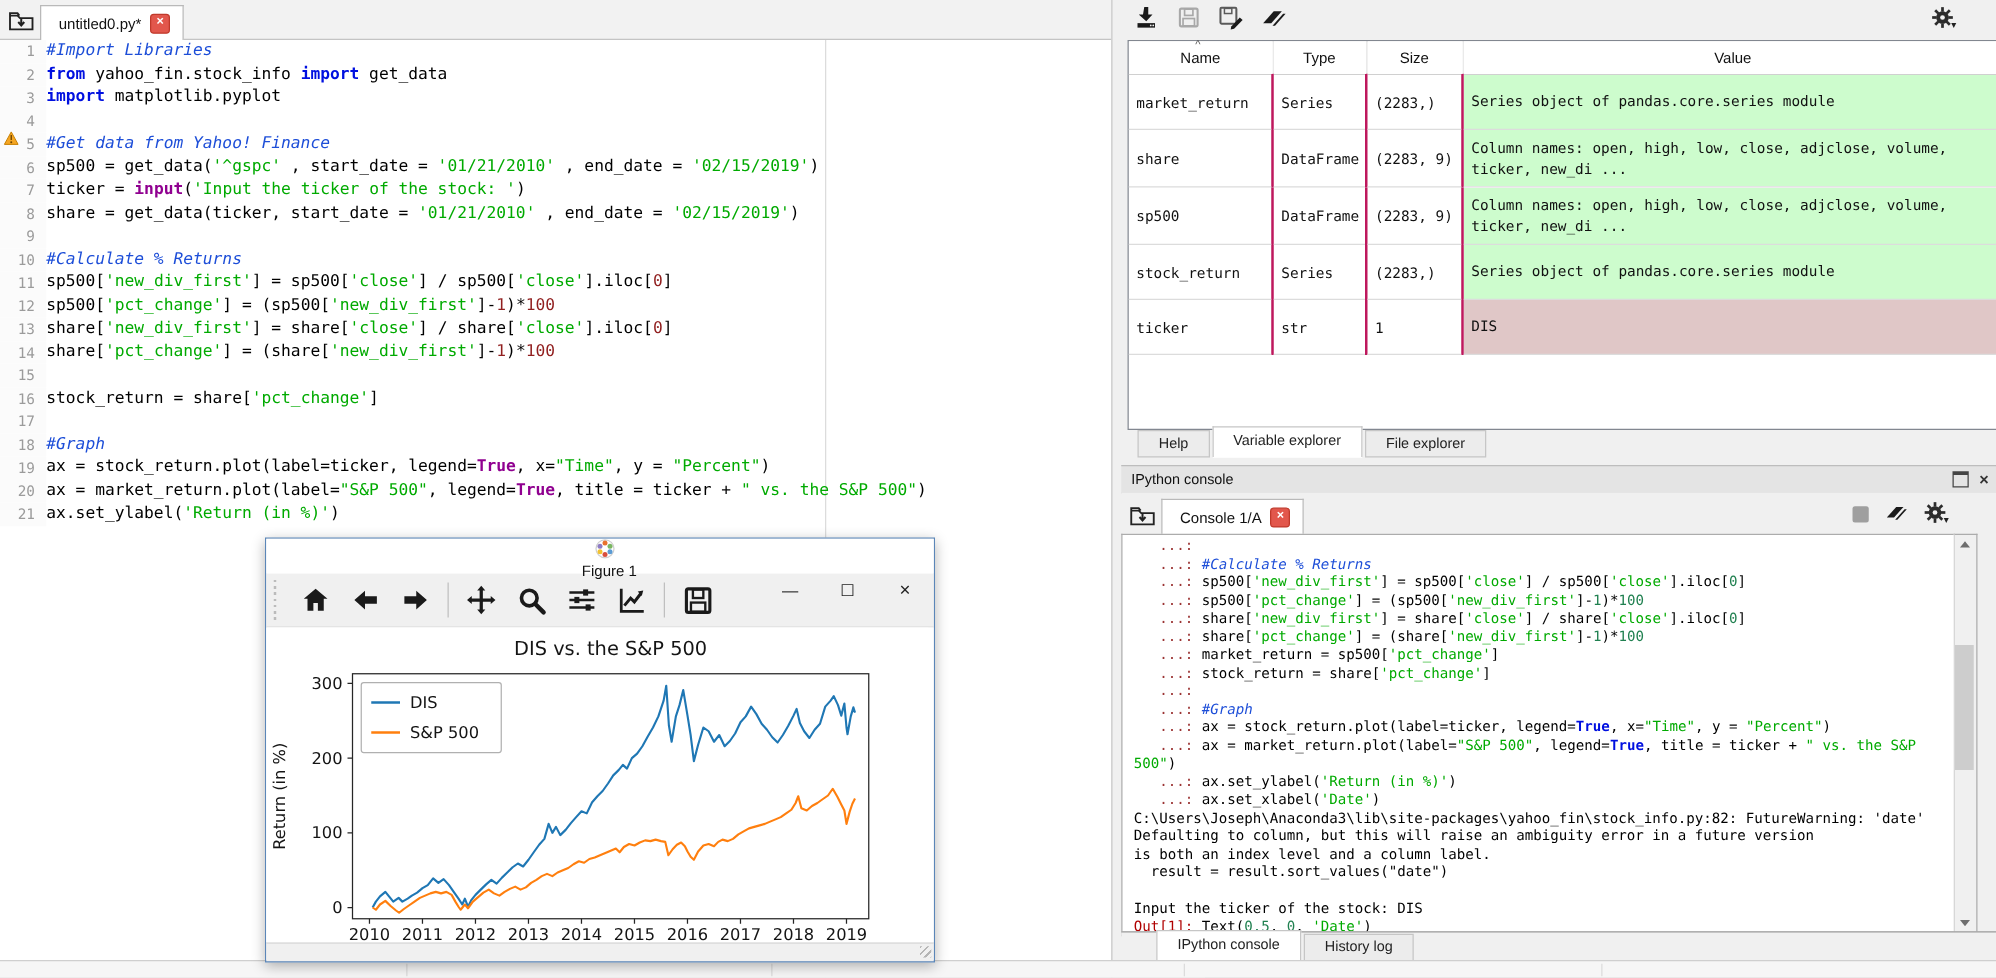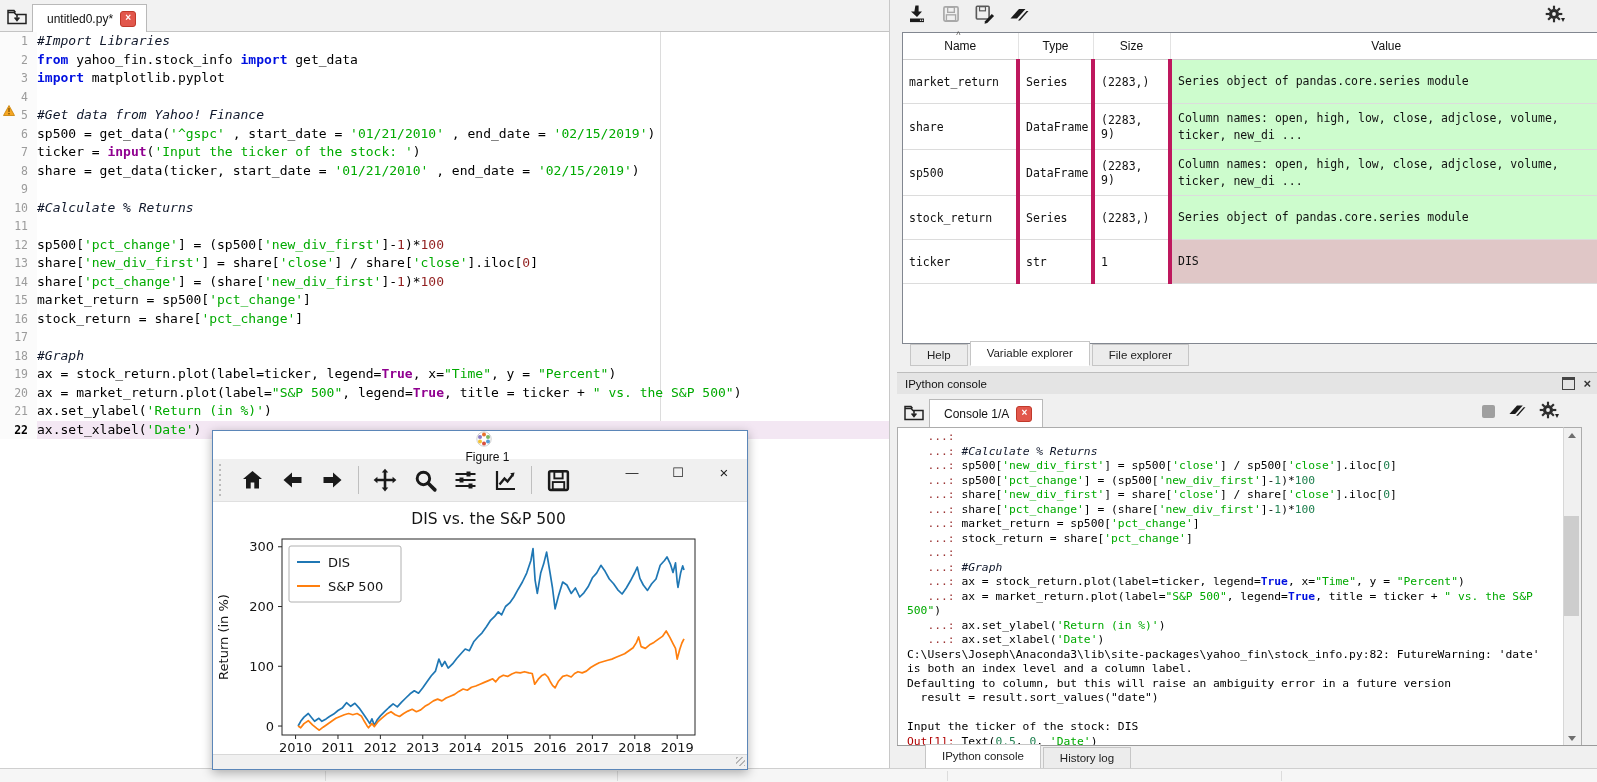--- a/index.html
+++ b/index.html
@@ -27,21 +27,21 @@
   .ed-row .ln{flex:0 0 28px;text-align:right;padding-right:9px;font-family:"DejaVu Sans Mono",monospace;
               font-size:11.5px;color:#9b9b9b;background:#fbfbfb;}
   .ed-row .code{font-family:"DejaVu Sans Mono",monospace;font-size:13px;color:#000;}
   .ed-row.cur{background:#f3e7f3;}
   .ed-row.cur .ln{color:#000;font-weight:bold;background:#fbfbfb;}
   .warn-mark{position:absolute;left:3px;top:73px;}
   .scrollflag{position:absolute;right:1px;top:118px;width:7px;height:4px;background:#f2d258;}
 
   
   .tk-p{color:#000;}
-  .tk-c{color:#0f172a;font-style:italic;}
+  .tk-c{color:#1d4ed8;font-style:italic;}
   .tk-k{color:#0010e0;font-weight:bold;}
   .tk-b{color:#900090;font-weight:bold;}
   .tk-s{color:#00aa00;}
   .tk-n{color:#911f1f;}
   
   .tk-pr{color:#9b3333;}
   .tk-o{color:#b00000;font-weight:normal;}
   .tk-kc{color:#0010e0;font-weight:bold;}
   .tk-n2{color:#208050;}
 
@@ -55,21 +55,21 @@
   .tbtn{width:24px;height:24px;display:flex;align-items:center;justify-content:center;}
 
   .vx-table-frame{position:absolute;left:5px;top:32px;width:700px;height:310px;background:#fff;
                   border:1px solid #828790;}
   table.vxt{border-collapse:collapse;width:100%;table-layout:fixed;}
   table.vxt th{height:24px;font-weight:normal;font-size:12px;border-bottom:1px solid #d0d0d0;
                border-right:1px solid #e3e3e3;position:relative;background:#fff;}
   table.vxt th:first-child::before{content:"^";position:absolute;top:-3px;left:50%;margin-left:-4px;
                font-size:9px;color:#555;}
   table.vxt td{font-family:"DejaVu Sans Mono",monospace;font-size:11.5px;padding:2px 6px;
-               border-bottom:1px solid #dcdcdc;border-right:4px solid #be185d;vertical-align:middle;
+               border-bottom:1px solid #dcdcdc;border-right:2px solid #be185d;vertical-align:middle;
                overflow:hidden;}
   table.vxt td.val{border-right:none;line-height:1.45;}
   .bg-green{background:#cdfccd;}
   .bg-red{background:#e0c7c7;}
 
   .pane-tabs{position:absolute;left:5px;top:342px;right:0;height:24px;display:flex;align-items:flex-end;padding-left:8px;}
   .ptab{height:20px;line-height:20px;padding:0 16px;background:#ececec;border:1px solid #c6c6c6;border-bottom:1px solid #c6c6c6;
         font-size:11.5px;color:#222;margin-right:2px;}
   .ptab.active{background:#fff;border-bottom:1px solid #fff;height:23px;line-height:23px;}
 
@@ -165,32 +165,31 @@
           <div class="ed-row"><span class="ln">1</span><span class="code"><span class="tk-c">#Import Libraries</span></span></div>
           <div class="ed-row"><span class="ln">2</span><span class="code"><span class="tk-k">from</span><span class="tk-p"> yahoo_fin.stock_info </span><span class="tk-k">import</span><span class="tk-p"> get_data</span></span></div>
           <div class="ed-row"><span class="ln">3</span><span class="code"><span class="tk-k">import</span><span class="tk-p"> matplotlib.pyplot</span></span></div>
           <div class="ed-row"><span class="ln">4</span><span class="code"></span></div>
           <div class="ed-row"><span class="ln">5</span><span class="code"><span class="tk-c">#Get data from Yahoo! Finance</span></span></div>
           <div class="ed-row"><span class="ln">6</span><span class="code"><span class="tk-p">sp500 = get_data(</span><span class="tk-s">'^gspc'</span><span class="tk-p"> , start_date = </span><span class="tk-s">'01/21/2010'</span><span class="tk-p"> , end_date = </span><span class="tk-s">'02/15/2019'</span><span class="tk-p">)</span></span></div>
           <div class="ed-row"><span class="ln">7</span><span class="code"><span class="tk-p">ticker = </span><span class="tk-b">input</span><span class="tk-p">(</span><span class="tk-s">'Input the ticker of the stock: '</span><span class="tk-p">)</span></span></div>
           <div class="ed-row"><span class="ln">8</span><span class="code"><span class="tk-p">share = get_data(ticker, start_date = </span><span class="tk-s">'01/21/2010'</span><span class="tk-p"> , end_date = </span><span class="tk-s">'02/15/2019'</span><span class="tk-p">)</span></span></div>
           <div class="ed-row"><span class="ln">9</span><span class="code"></span></div>
           <div class="ed-row"><span class="ln">10</span><span class="code"><span class="tk-c">#Calculate % Returns</span></span></div>
-          <div class="ed-row"><span class="ln">11</span></div>
+          <div class="ed-row"><span class="ln">11</span><span class="code"><span class="tk-p">sp500[</span><span class="tk-s">'new_div_first'</span><span class="tk-p">] = sp500[</span><span class="tk-s">'close'</span><span class="tk-p">] / sp500[</span><span class="tk-s">'close'</span><span class="tk-p">].iloc[</span><span class="tk-n">0</span><span class="tk-p">]</span></span></div>
           <div class="ed-row"><span class="ln">12</span><span class="code"><span class="tk-p">sp500[</span><span class="tk-s">'pct_change'</span><span class="tk-p">] = (sp500[</span><span class="tk-s">'new_div_first'</span><span class="tk-p">]-</span><span class="tk-n">1</span><span class="tk-p">)*</span><span class="tk-n">100</span></span></div>
           <div class="ed-row"><span class="ln">13</span><span class="code"><span class="tk-p">share[</span><span class="tk-s">'new_div_first'</span><span class="tk-p">] = share[</span><span class="tk-s">'close'</span><span class="tk-p">] / share[</span><span class="tk-s">'close'</span><span class="tk-p">].iloc[</span><span class="tk-n">0</span><span class="tk-p">]</span></span></div>
           <div class="ed-row"><span class="ln">14</span><span class="code"><span class="tk-p">share[</span><span class="tk-s">'pct_change'</span><span class="tk-p">] = (share[</span><span class="tk-s">'new_div_first'</span><span class="tk-p">]-</span><span class="tk-n">1</span><span class="tk-p">)*</span><span class="tk-n">100</span></span></div>
-          <div class="ed-row"><span class="ln">15</span><span class="code"><span class="tk-p">market_return = sp500[</span><span class="tk-s">'pct_change'</span><span class="tk-p">]</span></span></div>
+          <div class="ed-row"><span class="ln">15</span></div>
           <div class="ed-row"><span class="ln">16</span><span class="code"><span class="tk-p">stock_return = share[</span><span class="tk-s">'pct_change'</span><span class="tk-p">]</span></span></div>
           <div class="ed-row"><span class="ln">17</span><span class="code"></span></div>
           <div class="ed-row"><span class="ln">18</span><span class="code"><span class="tk-c">#Graph</span></span></div>
           <div class="ed-row"><span class="ln">19</span><span class="code"><span class="tk-p">ax = stock_return.plot(label=ticker, legend=</span><span class="tk-b">True</span><span class="tk-p">, x=</span><span class="tk-s">"Time"</span><span class="tk-p">, y = </span><span class="tk-s">"Percent"</span><span class="tk-p">)</span></span></div>
           <div class="ed-row"><span class="ln">20</span><span class="code"><span class="tk-p">ax = market_return.plot(label=</span><span class="tk-s">"S&amp;P 500"</span><span class="tk-p">, legend=</span><span class="tk-b">True</span><span class="tk-p">, title = ticker + </span><span class="tk-s">" vs. the S&amp;P 500"</span><span class="tk-p">)</span></span></div>
           <div class="ed-row"><span class="ln">21</span><span class="code"><span class="tk-p">ax.set_ylabel(</span><span class="tk-s">'Return (in %)'</span><span class="tk-p">)</span></span></div>
-          <div class="ed-row cur"><span class="ln">22</span><span class="code"><span class="tk-p">ax.set_xlabel(</span><span class="tk-s">'Date'</span><span class="tk-p">)</span></span></div>
         </div>
       <span class="warn-mark">
         <svg width="12" height="11" viewBox="0 0 12 11">
             <polygon points="6,0.5 11.5,10.5 0.5,10.5" fill="#f5a623" stroke="#c77f00" stroke-width="0.8"></polygon>
             <rect x="5.45" y="3" width="1.1" height="4" fill="#6e4500"></rect>
             <circle cx="6" cy="8.8" r="0.8" fill="#6e4500"></circle>
           </svg>
       </span>
       <div class="scrollflag"></div>
     </div>
@@ -377,22 +376,22 @@
         <div class="con-line"><span class="tk-pr">   ...: </span><span class="tk-p">market_return = sp500[</span><span class="tk-s">'pct_change'</span><span class="tk-p">]</span></div>
         <div class="con-line"><span class="tk-pr">   ...: </span><span class="tk-p">stock_return = share[</span><span class="tk-s">'pct_change'</span><span class="tk-p">]</span></div>
         <div class="con-line"><span class="tk-pr">   ...:</span></div>
         <div class="con-line"><span class="tk-pr">   ...: </span><span class="tk-c">#Graph</span></div>
         <div class="con-line"><span class="tk-pr">   ...: </span><span class="tk-p">ax = stock_return.plot(label=ticker, legend=</span><span class="tk-kc">True</span><span class="tk-p">, x=</span><span class="tk-s">"Time"</span><span class="tk-p">, y = </span><span class="tk-s">"Percent"</span><span class="tk-p">)</span></div>
         <div class="con-line"><span class="tk-pr">   ...: </span><span class="tk-p">ax = market_return.plot(label=</span><span class="tk-s">"S&amp;P 500"</span><span class="tk-p">, legend=</span><span class="tk-kc">True</span><span class="tk-p">, title = ticker + </span><span class="tk-s">" vs. the S&amp;P</span></div>
         <div class="con-line"><span class="tk-s">500"</span><span class="tk-p">)</span></div>
         <div class="con-line"><span class="tk-pr">   ...: </span><span class="tk-p">ax.set_ylabel(</span><span class="tk-s">'Return (in %)'</span><span class="tk-p">)</span></div>
         <div class="con-line"><span class="tk-pr">   ...: </span><span class="tk-p">ax.set_xlabel(</span><span class="tk-s">'Date'</span><span class="tk-p">)</span></div>
         <div class="con-line"><span class="tk-p">C:\Users\Joseph\Anaconda3\lib\site-packages\yahoo_fin\stock_info.py:82: FutureWarning: 'date'</span></div>
+        <div class="con-line"><span class="tk-p">Defaulting to column, but this will raise an ambiguity error in a future version</span></div>
         <div class="con-line"><span class="tk-p">is both an index level and a column label.</span></div>
-        <div class="con-line"><span class="tk-p">Defaulting to column, but this will raise an ambiguity error in a future version</span></div>
         <div class="con-line"><span class="tk-p">  result = result.sort_values("date")</span></div>
         <div class="con-line"></div>
         <div class="con-line"><span class="tk-p">Input the ticker of the stock: DIS</span></div>
         <div class="con-line"><span class="tk-o">Out[1]:</span><span class="tk-p"> Text(</span><span class="tk-n2">0.5</span><span class="tk-p">, </span><span class="tk-n2">0</span><span class="tk-p">, </span><span class="tk-s">'Date'</span><span class="tk-p">)</span></div>
       </div>
     <div class="con-scroll">
       <span class="sb-btn" style="top:0;">
           <span class="tri-up"></span>
         </span>
       <span class="sb-thumb"></span>

